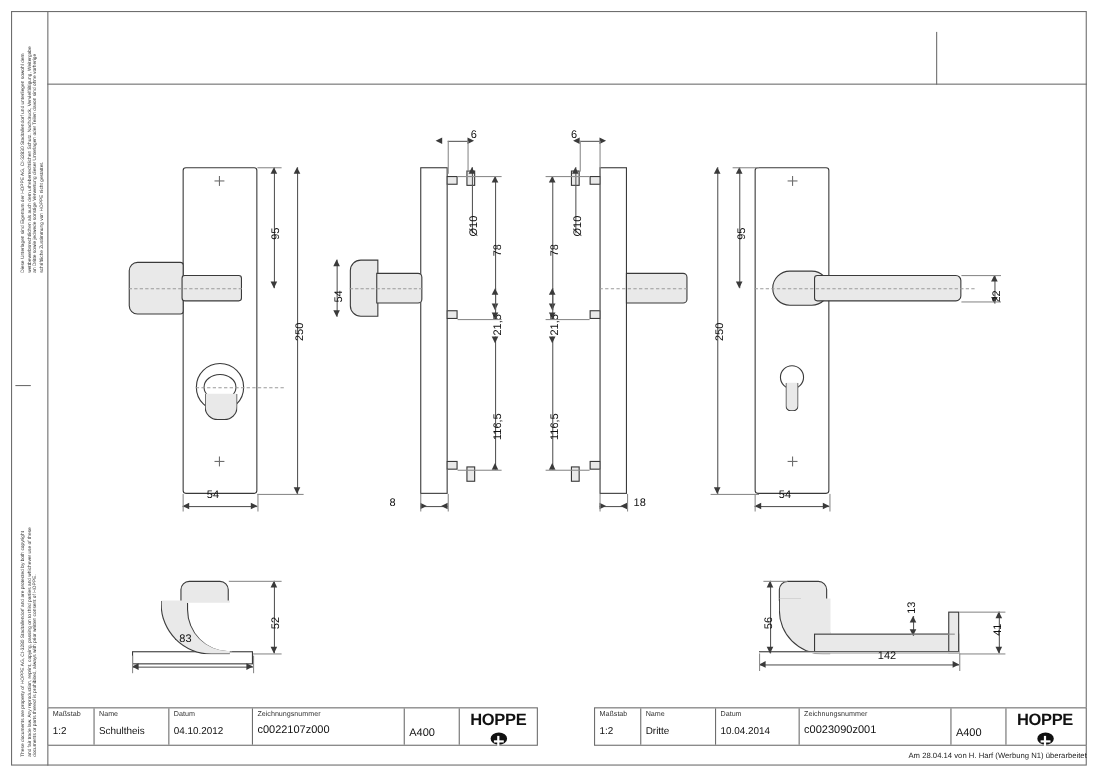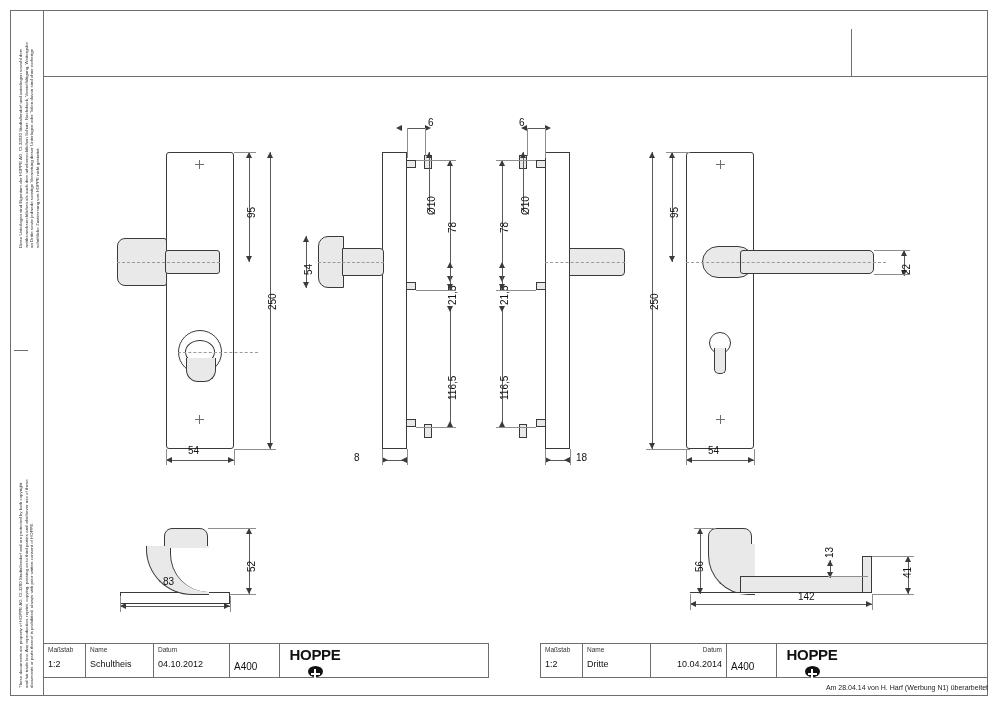--- a/index.html
+++ b/index.html
@@ -486,41 +486,49 @@
       <div class="tb-val">1:2</div>
     </div>
     <div class="tb-cell" style="width:68px;">
       <div class="tb-hdr">Name</div>
       <div class="tb-val">Schultheis</div>
     </div>
     <div class="tb-cell" style="width:76px;">
       <div class="tb-hdr">Datum</div>
       <div class="tb-val">04.10.2012</div>
     </div>
+    <div class="tb-cell" style="width:138px;">
+      <div class="tb-hdr">Zeichnungsnummer</div>
+      <div class="tb-val" style="font-size:10px;">c0022107z000</div>
+    </div>
     <div class="tb-cell" style="width:50px; justify-content:center;">
       <div class="tb-val" style="margin-top:10px; font-size:10px;">A400</div>
     </div>
     <div class="tb-cell tb-logo" style="width:70px;">
       <span class="tb-logo-text">HOPPE</span>
       <span class="hoppe-mark"></span>
     </div>
   </div>
 
   <div class="tb tb-right">
     <div class="tb-cell" style="width:42px;">
       <div class="tb-hdr">Maßstab</div>
       <div class="tb-val">1:2</div>
     </div>
     <div class="tb-cell" style="width:68px;">
       <div class="tb-hdr">Name</div>
       <div class="tb-val">Dritte</div>
     </div>
-    <div class="tb-cell" style="width:76px;text-align:right;">
+    <div class="tb-cell" style="width:76px;">
       <div class="tb-hdr">Datum</div>
       <div class="tb-val">10.04.2014</div>
+    </div>
+    <div class="tb-cell" style="width:138px;">
+      <div class="tb-hdr">Zeichnungsnummer</div>
+      <div class="tb-val" style="font-size:10px;">c0023090z001</div>
     </div>
     <div class="tb-cell" style="width:50px; justify-content:center;">
       <div class="tb-val" style="margin-top:10px; font-size:10px;">A400</div>
     </div>
     <div class="tb-cell tb-logo" style="width:70px;">
       <span class="tb-logo-text">HOPPE</span>
       <span class="hoppe-mark"></span>
     </div>
   </div>
 

